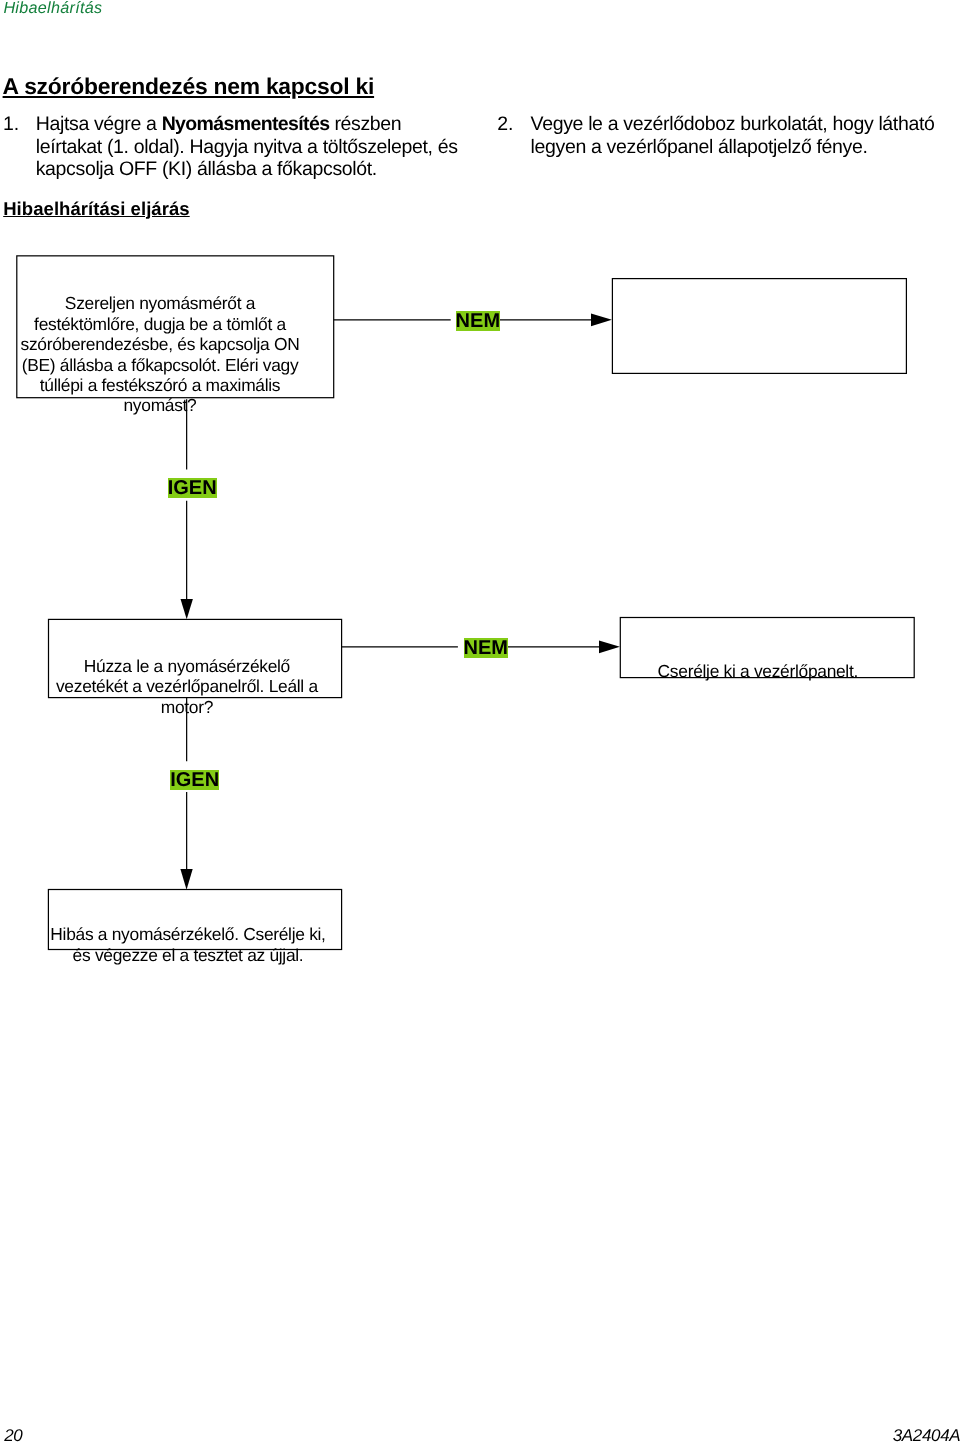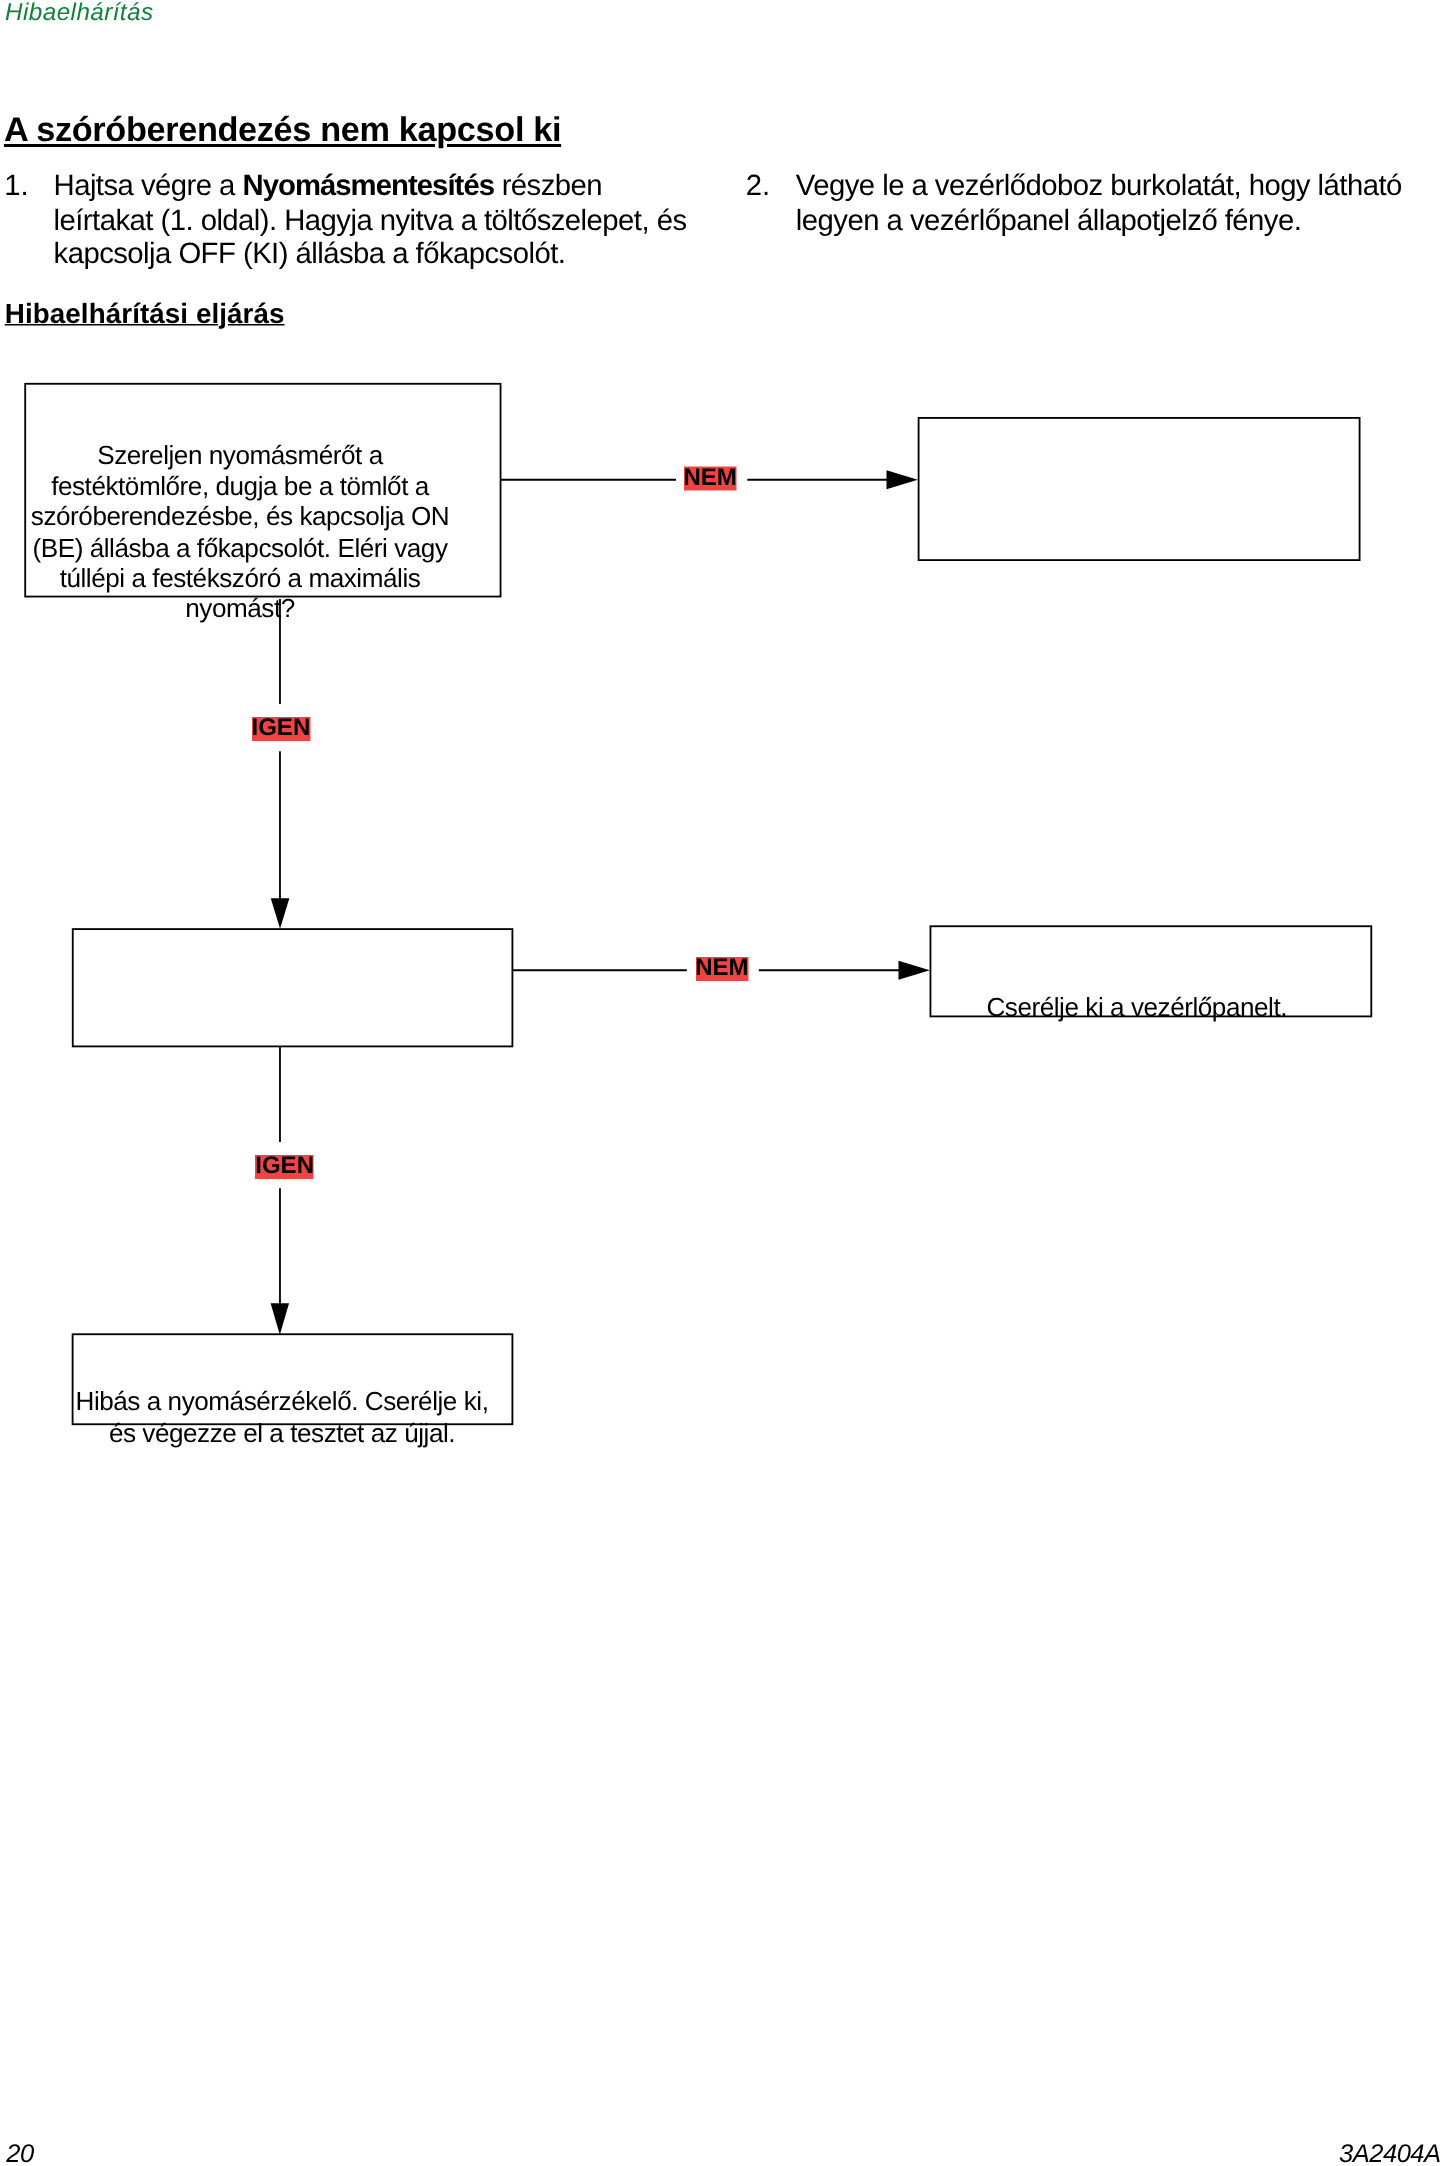--- a/index.html
+++ b/index.html
@@ -24,21 +24,21 @@
   .proc-body{position:absolute;}
   .proc-body b{letter-spacing:-0.635px;}
 
   #subheading{left:3.2px;top:199.5px;font-size:18.55px;font-weight:700;line-height:1;letter-spacing:0.05px;text-decoration:underline;}
 
   
   #flow-svg{position:absolute;left:0;top:0;width:960px;height:1000px;overflow:visible;}
   .fc-box{position:absolute;box-sizing:border-box;
           display:flex;align-items:center;margin-top:28px;}
   .fc-box p{margin:0;text-align:center;font-size:17.4px;line-height:20.4px;padding:0;letter-spacing:-0.3px;}
-  .fc-label{position:absolute;font-size:16px;font-weight:700;line-height:1;background:#ef4444;letter-spacing:0px;}
+  .fc-label{position:absolute;font-size:20px;font-weight:700;line-height:1;background:#84cc16;letter-spacing:0px;}
 
   
   #footer-page{left:4.2px;bottom:0.2px;font-size:17px;font-style:italic;line-height:1;letter-spacing:-0.3px;}
   #footer-code{right:-0.4px;bottom:0.2px;font-size:17px;font-style:italic;line-height:1;letter-spacing:-0.33px;}
 </style>
 </head>
 <body>
 
 <div class="page">
 
@@ -86,20 +86,23 @@
 
   <div class="fc-box" style="left:16px;top:255px;width:318px;height:143px;">
     <p style="width:290px;position:relative;left:-1px">Szereljen nyomásmérőt a festéktömlőre, dugja be a tömlőt a szóróberendezésbe, és kapcsolja ON (BE) állásba a főkapcsolót. Eléri vagy túllépi a festékszóró a maximális nyomást?</p>
   </div>
 
 
   <div class="fc-label" style="left:455.6px;top:310.6px;">NEM</div>
 
   <div class="fc-label" style="left:167.7px;top:478.3px;">IGEN</div>
 
+  <div class="fc-box" style="left:48px;top:619px;width:294px;height:79px;">
+    <p style="width:275px;position:relative;left:1.4px">Húzza le a nyomásérzékelő vezetékét a vezérlőpanelről. Leáll a motor?</p>
+  </div>
 
   <div class="fc-box" style="left:620px;top:618px;width:297px;height:60px;">
     <p style="width:280px;position:relative;top:-5.2px;left:-2.2px">Cserélje ki a vezérlőpanelt.</p>
   </div>
 
   <div class="fc-label" style="left:463.5px;top:638.1px;">NEM</div>
 
   <div class="fc-label" style="left:170.2px;top:770.3px;">IGEN</div>
 
   <div class="fc-box" style="left:48px;top:890px;width:294px;height:60px;">

